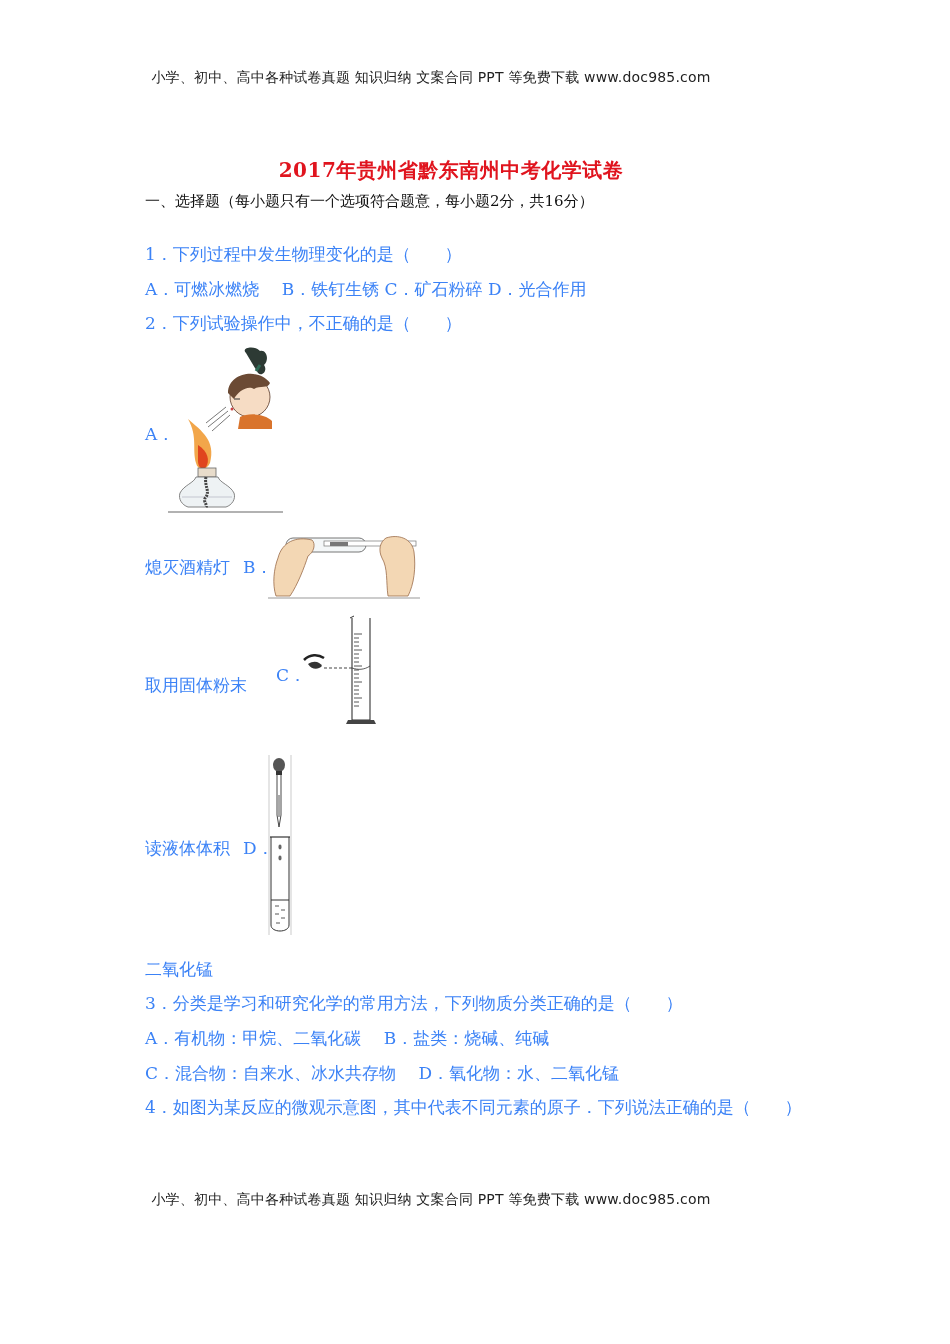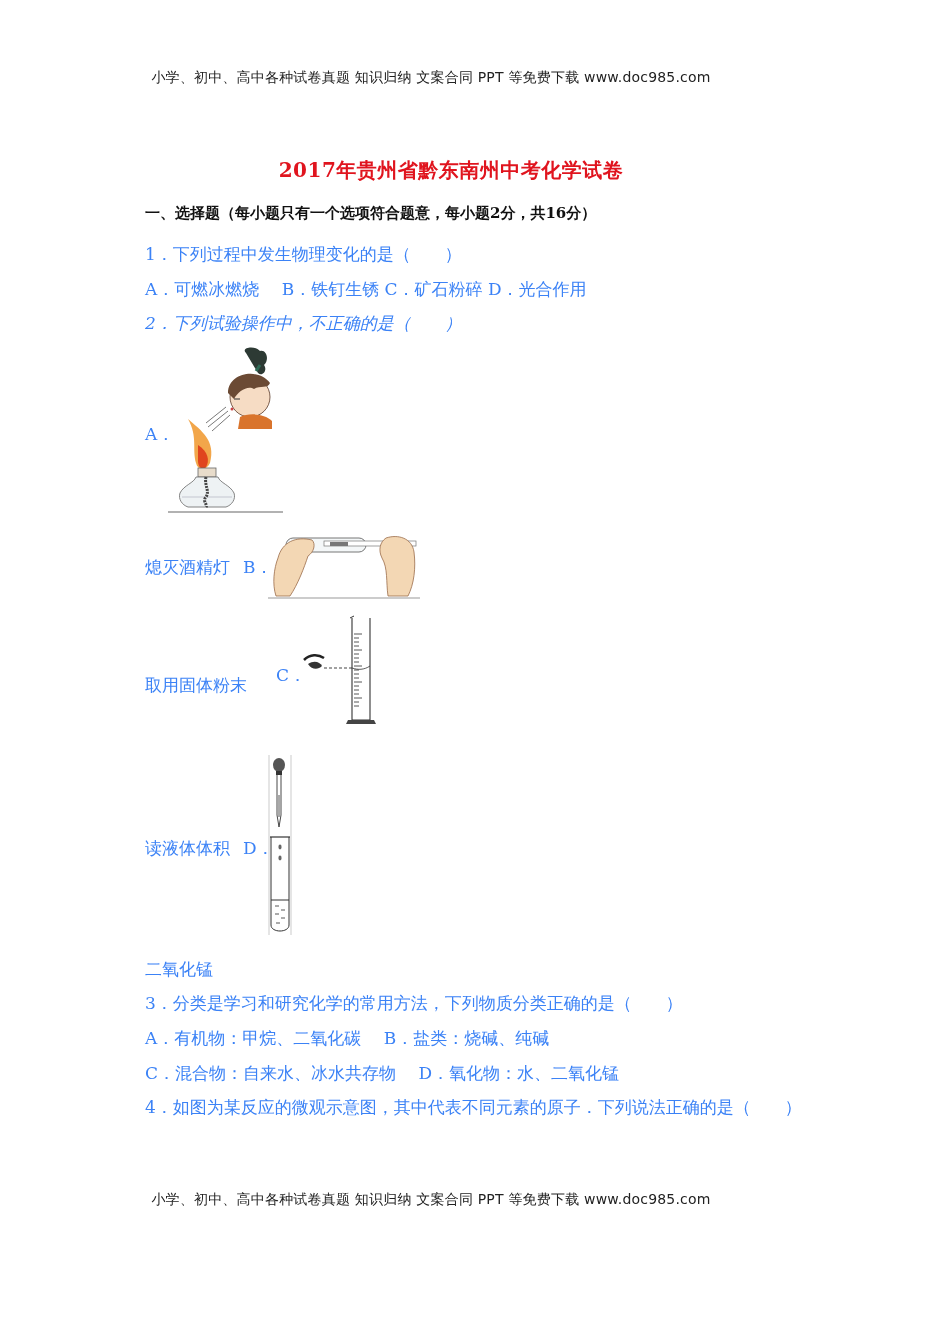--- a/index.html
+++ b/index.html
@@ -12,39 +12,39 @@
       font-size: 14px; color: #222; letter-spacing: 0.2px;
     }
     .header { top: 69px; }
     .footer { top: 1191px; }
     .title {
       left: 0; width: 902px; top: 157px; text-align: center;
       font-family: "DejaVu Serif", "Liberation Serif", serif;
       color: #e0141e; font-size: 20px; font-weight: bold; letter-spacing: 0.5px;
     }
     .section {
-      left: 145px; top: 204px; font-size: 15px; font-weight: bold; color: #111;
+      left: 145px; top: 192px; font-size: 15px; font-weight: normal; color: #111;
     }
     .line { left: 145px; font-size: 17px; color: #3b82f6; white-space: pre; }
     .fig { background: #fff; }
     svg { display: block; }
   </style>
 </head>
 <body>
 
 <div class="abs header">小学、初中、高中各种试卷真题 知识归纳 文案合同 PPT 等免费下载  www.doc985.com</div>
 
 <div class="abs title">2017年贵州省黔东南州中考化学试卷</div>
 
 <div class="abs section">一、选择题（每小题只有一个选项符合题意，每小题2分，共16分）</div>
 
 <div class="abs line" style="top:243px;">1．下列过程中发生物理变化的是（　　）</div>
 <div class="abs line" style="top:278px;">A．可燃冰燃烧　 B．铁钉生锈 C．矿石粉碎 D．光合作用</div>
 
-<div class="abs line" style="top:312px;font-style:italic;">2．下列试验操作中，不正确的是（　　）</div>
+<div class="abs line" style="top:312px;">2．下列试验操作中，不正确的是（　　）</div>
 
 <div class="abs line" style="top:423px;">A．</div>
 
 <div class="abs fig" style="left:168px; top:345px; width:115px; height:172px;">
   <svg width="115" height="172" viewBox="0 0 115 172">
 
     <path d="M78 8 C72 2 88 0 92 6 C98 4 102 14 96 20 C100 26 94 32 90 28 Z" fill="#2d3a34"></path>
 
     <ellipse cx="82" cy="52" rx="20" ry="20" fill="#f6dcc4" stroke="#5a3a28" stroke-width="0.8"></ellipse>
 

